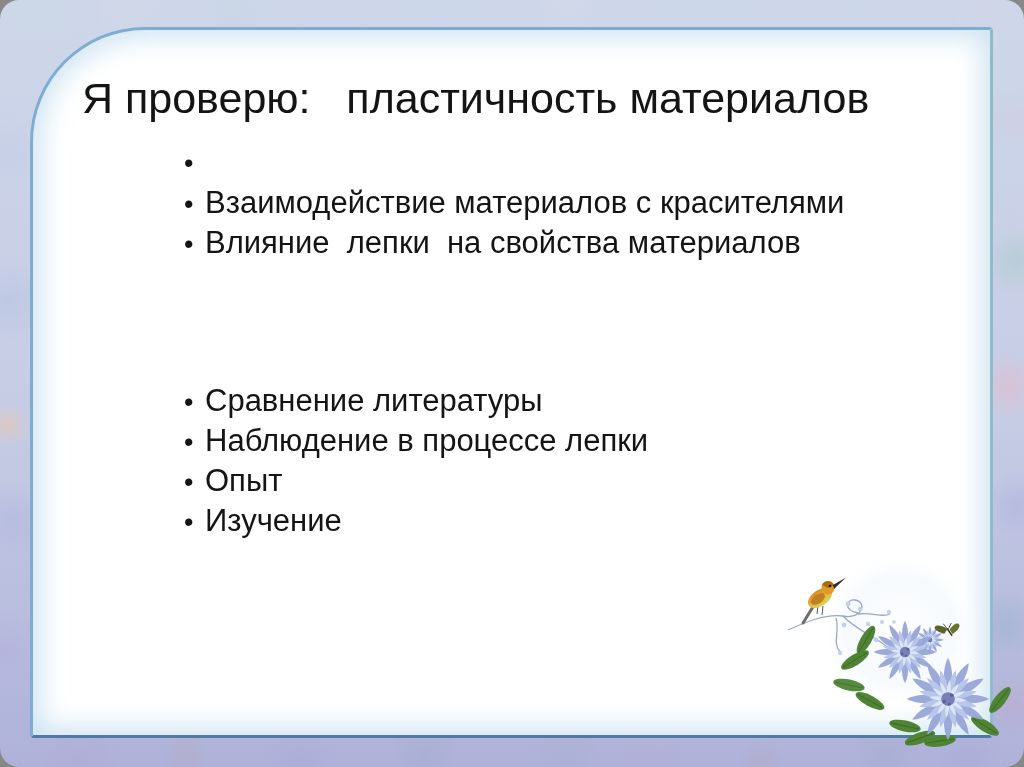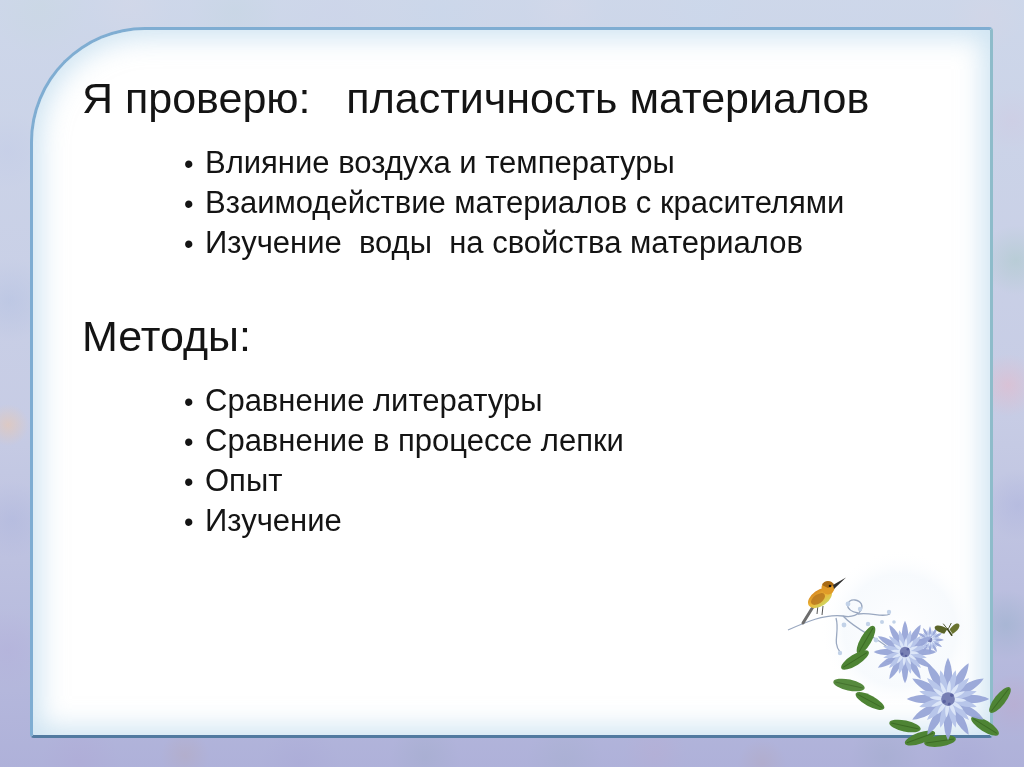--- a/index.html
+++ b/index.html
@@ -33,20 +33,21 @@
       radial-gradient(circle 45px at 1014px 705px,rgba(228,168,184,.9), rgba(228,168,184,0) 70%),
       radial-gradient(circle 55px at 80px 762px,  rgba(200,168,212,.95),rgba(200,168,212,0) 70%),
       radial-gradient(circle 35px at 185px 756px, rgba(232,168,96,.85), rgba(232,168,96,0) 70%),
       radial-gradient(circle 55px at 300px 764px, rgba(176,168,216,.95),rgba(176,168,216,0) 70%),
       radial-gradient(circle 50px at 425px 758px, rgba(140,180,164,.9), rgba(140,180,164,0) 70%),
       radial-gradient(circle 55px at 565px 762px, rgba(156,192,176,.9), rgba(156,192,176,0) 70%),
       radial-gradient(circle 45px at 655px 755px, rgba(232,184,200,.9), rgba(232,184,200,0) 70%),
       radial-gradient(circle 35px at 762px 764px, rgba(224,160,96,.85), rgba(224,160,96,0) 70%),
       radial-gradient(circle 50px at 885px 758px, rgba(136,176,168,.9), rgba(136,176,168,0) 70%),
       radial-gradient(circle 50px at 965px 762px, rgba(168,168,216,.95),rgba(168,168,216,0) 70%);
+    border-radius: 19px;
   }
   .panel{
     position:absolute;
     left:30px; top:27px; width:957px; height:705px;
     background:#ffffff;
     border:3px solid #7fadd2;
     border-right-color:#8ebcca;
     border-bottom-color:#527aa0;
     border-radius:115px 4px 4px 4px;
     box-shadow: inset 0 0 26px 8px rgba(168,205,232,.55);
@@ -80,46 +81,44 @@
 
 <div class="slide">
   <div class="panel"></div>
 
   <div class="title">Я проверю:   пластичность материалов</div>
 
   <div class="list list-checks">
 
       <div class="li">
         <span class="dot">•</span>
-        <span class="li-text">Влияние воздуха и температуры</span>
       </div>
 
       <div class="li">
         <span class="dot">•</span>
         <span class="li-text">Взаимодействие материалов с красителями</span>
       </div>
 
       <div class="li">
         <span class="dot">•</span>
-        <span class="li-text">Изучение  воды  на свойства материалов</span>
+        <span class="li-text">Влияние  лепки  на свойства материалов</span>
       </div>
     </div>
 
-  <div class="h2">Методы:</div>
 
   <div class="list list-methods">
 
       <div class="li">
         <span class="dot">•</span>
         <span class="li-text">Сравнение литературы</span>
       </div>
 
       <div class="li">
         <span class="dot">•</span>
-        <span class="li-text">Сравнение в процессе лепки</span>
+        <span class="li-text">Наблюдение в процессе лепки</span>
       </div>
 
       <div class="li">
         <span class="dot">•</span>
         <span class="li-text">Опыт</span>
       </div>
 
       <div class="li">
         <span class="dot">•</span>
         <span class="li-text">Изучение</span>

